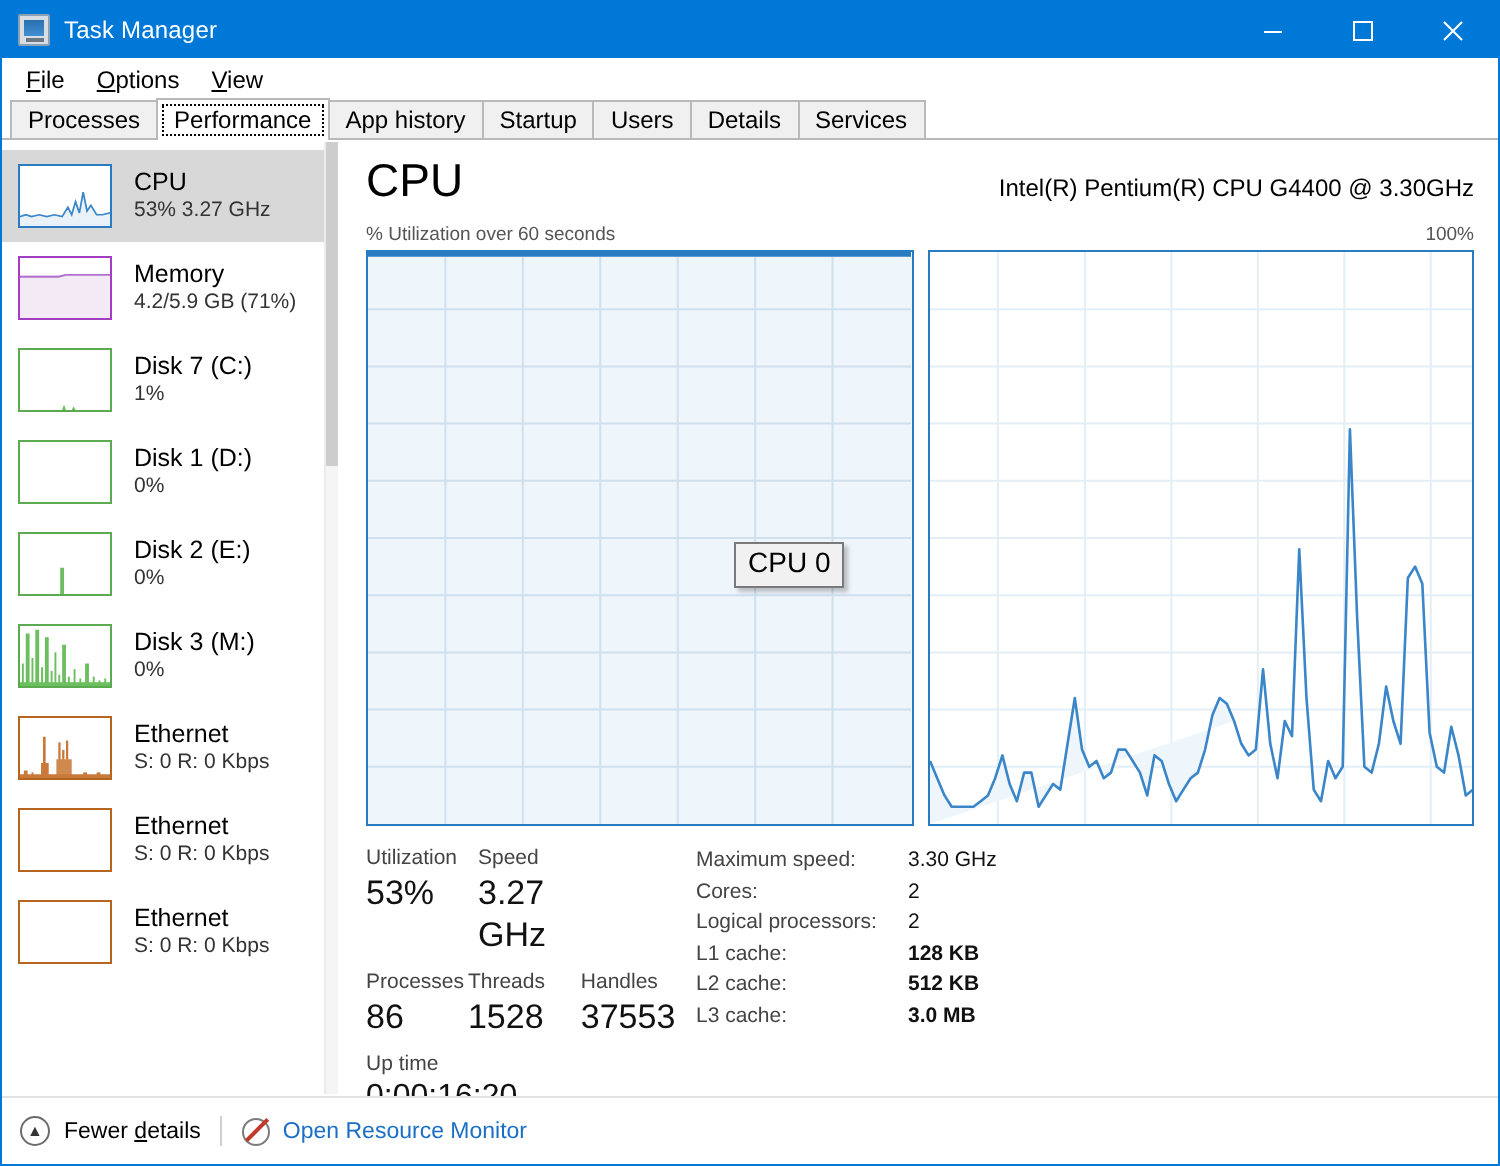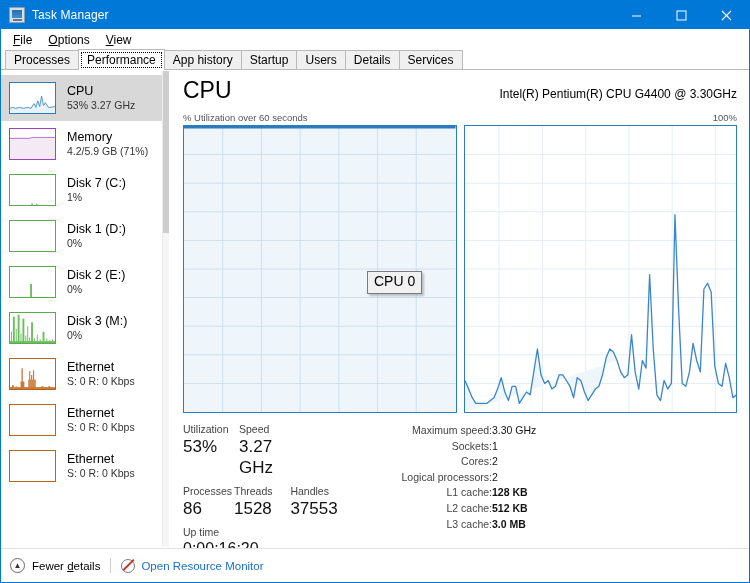--- a/index.html
+++ b/index.html
@@ -226,24 +226,23 @@
     color: #000;
     padding: 1px 6px 2px 6px;
     line-height: 1.25;
     white-space: nowrap;
   }
 
   
   .stats {
     display: flex;
     margin-top: 10px;
-    gap: 38px;
   }
   .stats-left { width: 162px; flex: none; }
-  .stats-right { flex: 1; padding-left: 3px; text-align: right; }
+  .stats-right { flex: 1; padding-left: 3px; }
   .srow { display: flex; margin-bottom: 7px; }
   .scell { }
   .scell.c1 { width: 56px; }
   .scell.c2 { width: 62px; }
   .scell.c3 { width: 60px; }
   .slabel { font-size: 10.5px; color: #444; line-height: 1.2; }
   .sval { font-size: 17px; color: #111; line-height: 1.25; font-weight: 400; }
   .sval.small { font-size: 16px; }
   .dl { display: flex; font-size: 10.5px; line-height: 15.6px; }
   .dl .k { width: 106px; color: #444; flex: none; }
@@ -593,24 +592,20 @@
             </div>
           </div>
         </div>
 
         <div class="stats-right">
           <div class="dl">
             <span class="k">Maximum speed:</span>
             <span class="v">3.30 GHz</span>
           </div>
           <div class="dl">
-            <span class="k">Sockets:</span>
-            <span class="v">1</span>
-          </div>
-          <div class="dl">
             <span class="k">Cores:</span>
             <span class="v">2</span>
           </div>
           <div class="dl">
             <span class="k">Logical processors:</span>
             <span class="v">2</span>
           </div>
           <div class="dl">
             <span class="k">L1 cache:</span>
             <span class="v b">128 KB</span>

